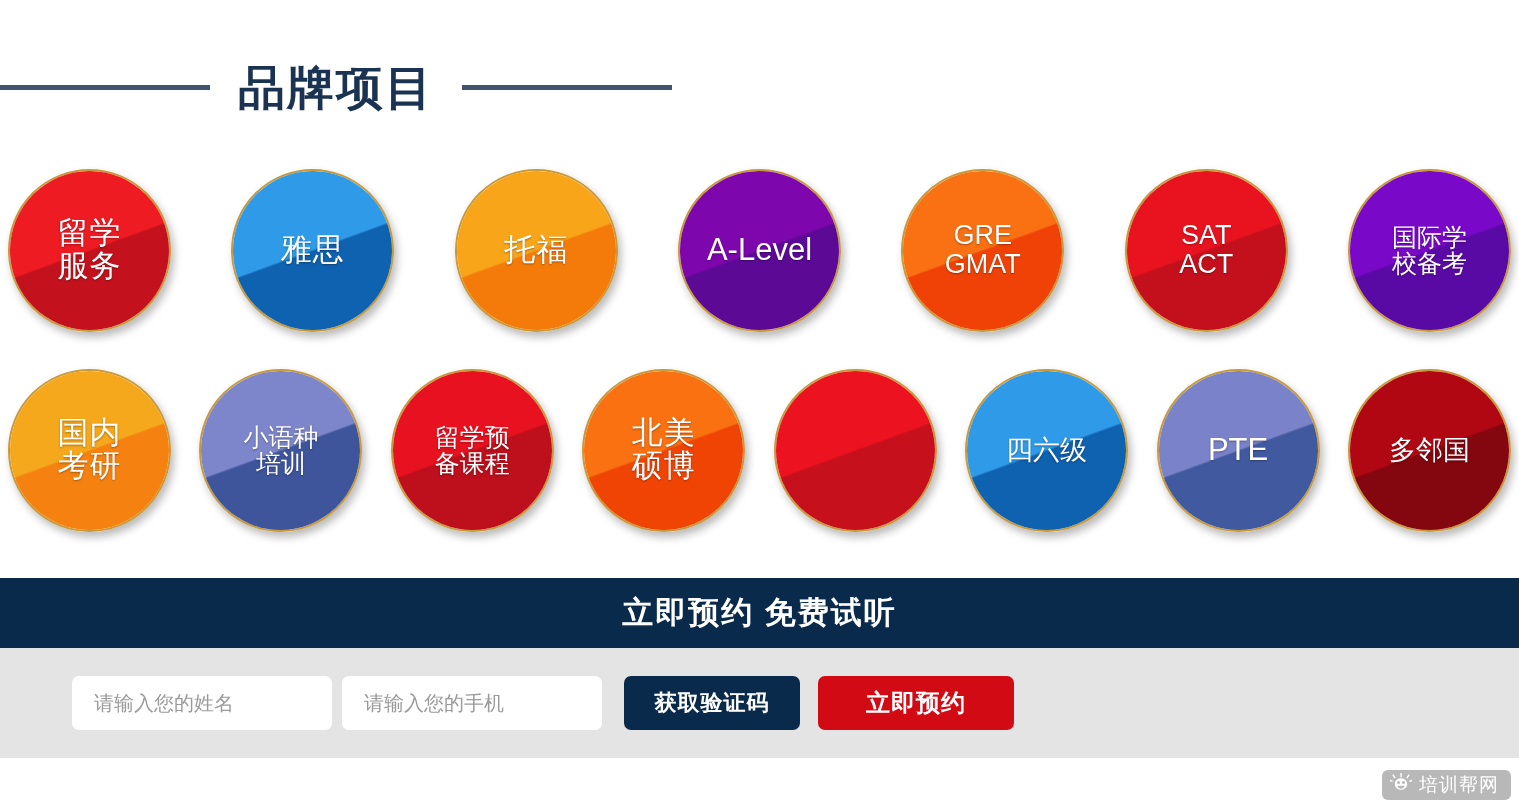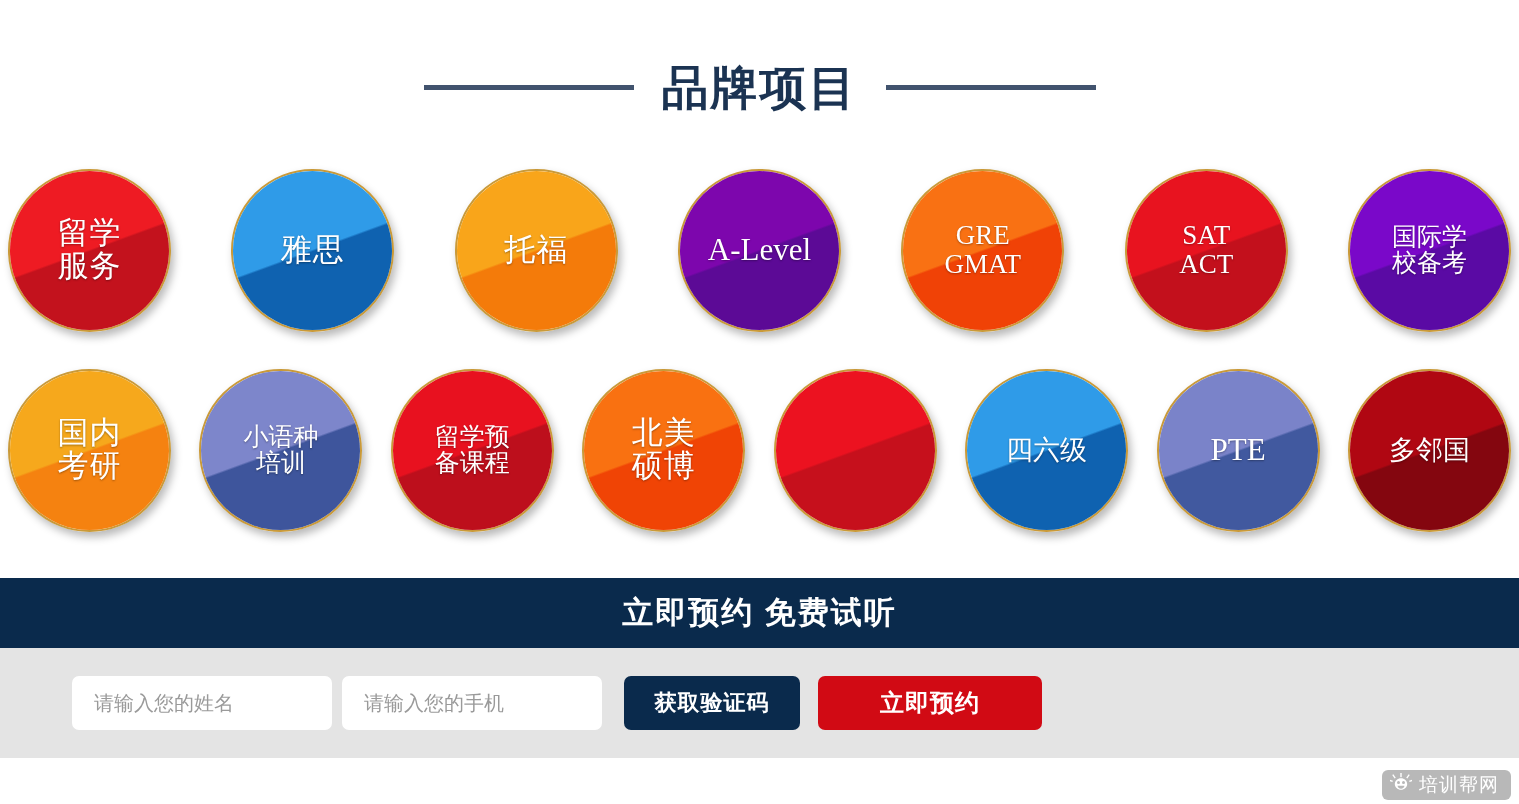--- a/index.html
+++ b/index.html
@@ -14,21 +14,20 @@
     font-family: "Liberation Sans", "DejaVu Sans", sans-serif;
     background: #ffffff;
     position: relative;
   }
 
   
   .title-row {
     height: 160px;
     display: flex;
     align-items: center;
-    justify-content: center;
     gap: 28px;
     padding-top: 14px;
   }
   .title-rule {
     width: 210px;
     height: 5px;
     background: #41536e;
   }
   .section-title {
     font-size: 47px;
@@ -39,21 +38,20 @@
     white-space: nowrap;
   }
 
   
   .grid {
     width: 1519px;
     padding: 0 8px;
     display: flex;
     flex-direction: column;
     gap: 20px;
-    font-family: Liberation Serif, serif;
   }
   .grid-row {
     display: flex;
     justify-content: space-between;
     align-items: center;
     height: 180px;
   }
   .bubble {
     position: relative;
     width: 163px;
@@ -142,21 +140,21 @@
     border: none;
     border-radius: 7px;
     font-size: 22px;
     font-weight: bold;
     color: #ffffff;
     cursor: pointer;
     font-family: "Liberation Sans", "DejaVu Sans", sans-serif;
     letter-spacing: 1px;
   }
   .btn-code   { width: 176px; background: #0a2a4c; margin-left: 12px; }
-  .btn-submit { width: 224px; background: #d10a14; margin-left: 8px; font-size: 24px; }
+  .btn-submit { width: 196px; background: #d10a14; margin-left: 8px; font-size: 24px; }
 
   
   .watermark {
     position: absolute;
     right: 8px;
     bottom: 4px;
     height: 30px;
     padding: 0 12px 0 8px;
     background: #b8b8b8;
     border-radius: 6px;

